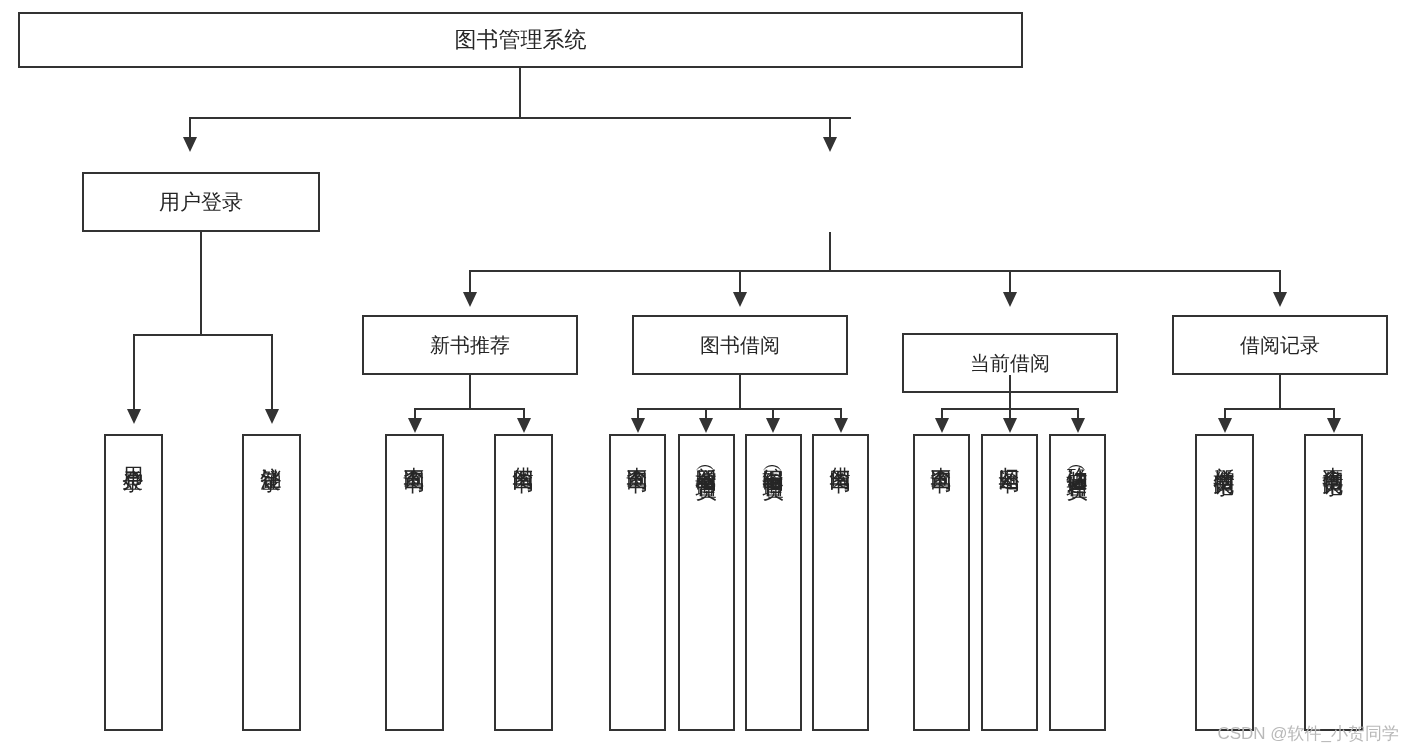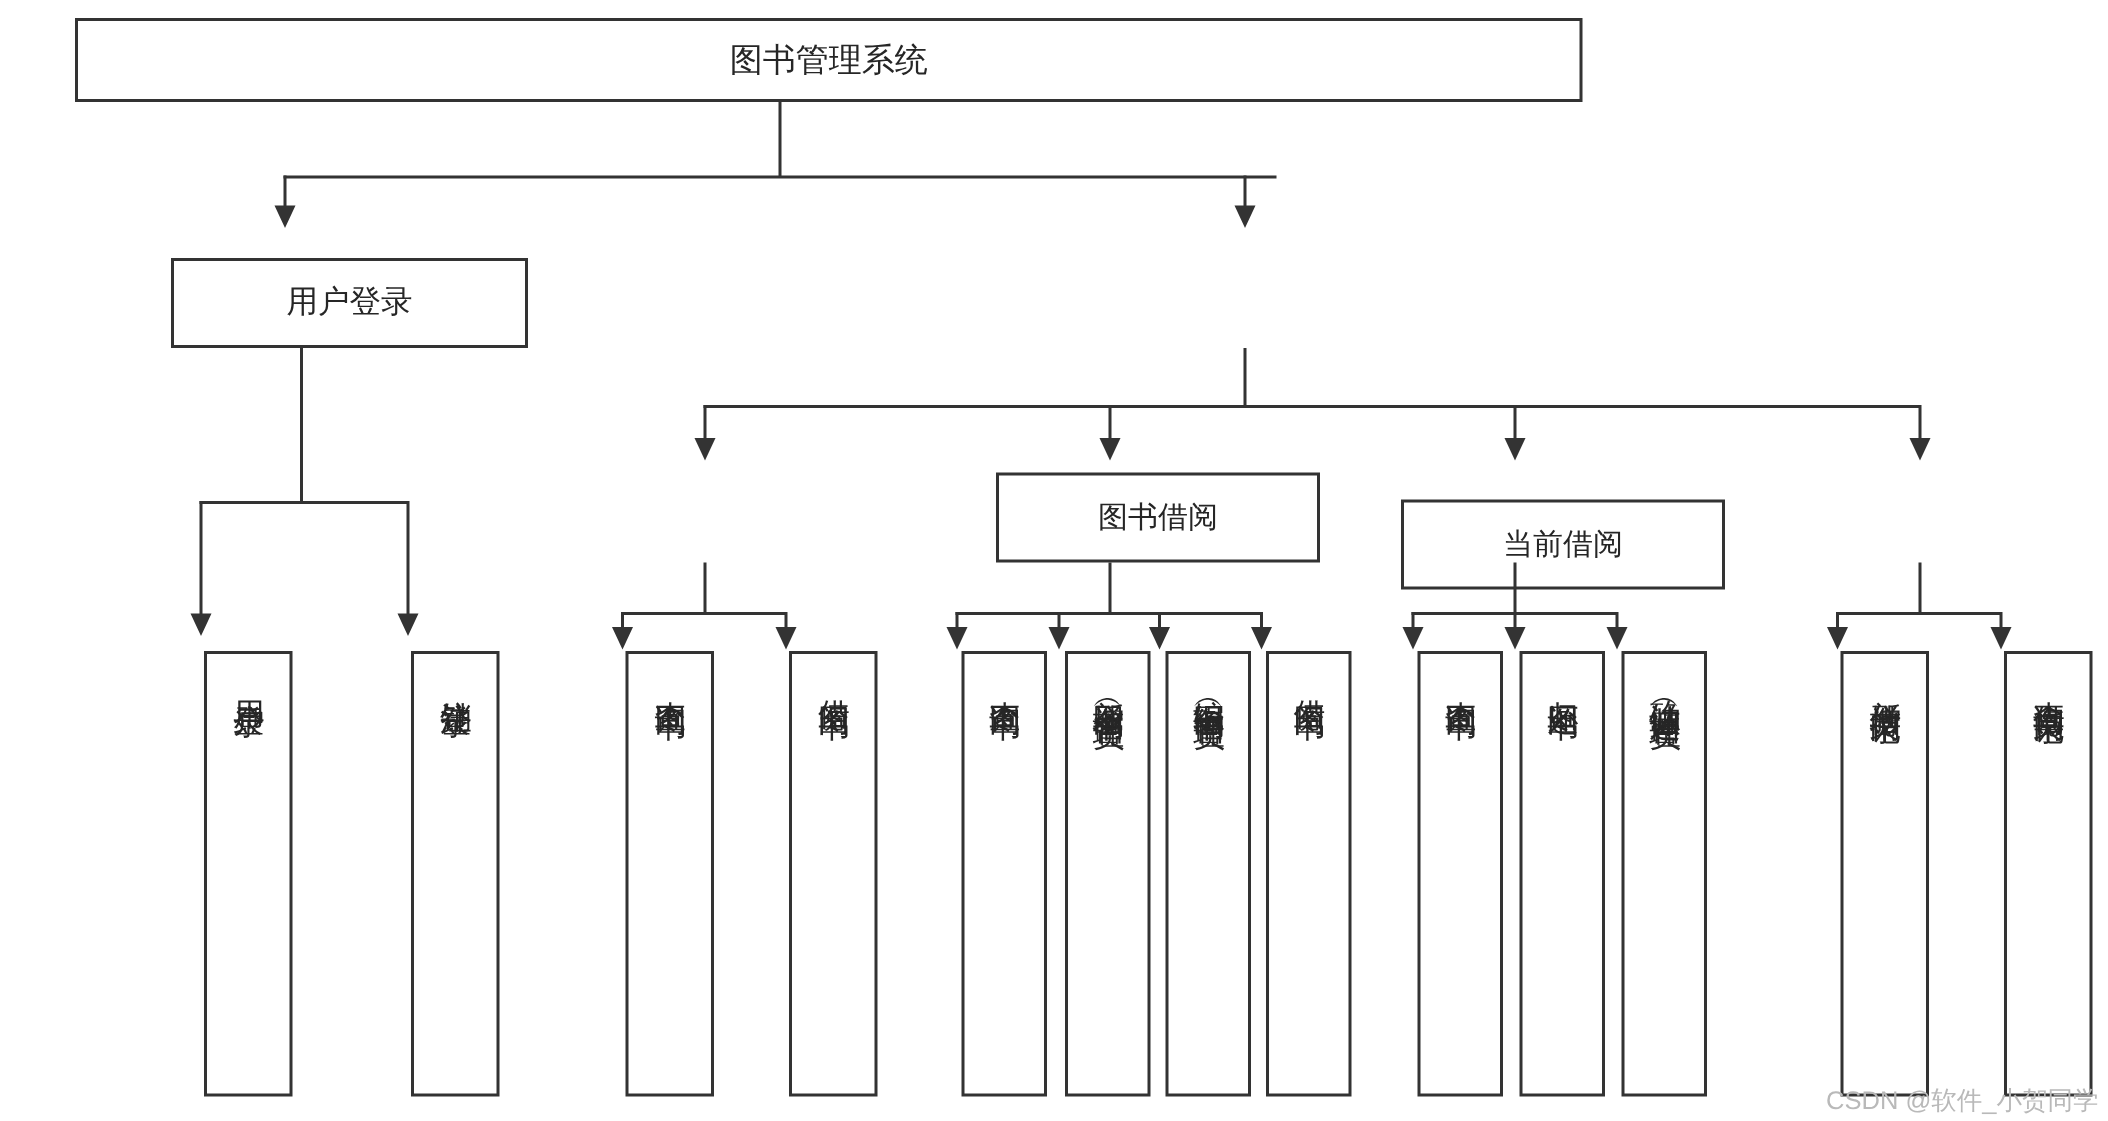--- a/index.html
+++ b/index.html
@@ -15,21 +15,20 @@
   .node{
     position:absolute;
     box-sizing:border-box;
     background:#ffffff;
     border:2px solid #333333;
     display:flex;
     align-items:center;
     justify-content:center;
     color:#262626;
     line-height:1.15;
-    margin-left:32px;
   }
   .node.root{font-size:22px;}
   .node.lvl2{font-size:21px;}
   .node.lvl3{font-size:20px;}
 
   
   .node.leaf{
     font-size:21px;
     align-items:flex-start;
     justify-content:center;
@@ -98,25 +97,31 @@
   <div class="ln h" style="left:469px;top:270px;width:811px;"></div>
   <div class="ln v" style="left:469px;top:270px;height:24px;"></div>
   <div class="ln v" style="left:739px;top:270px;height:24px;"></div>
   <div class="ln v" style="left:1009px;top:270px;height:24px;"></div>
   <div class="ln v" style="left:1279px;top:270px;height:24px;"></div>
   <div class="arrow" style="left:463px;top:292px;"></div>
   <div class="arrow" style="left:733px;top:292px;"></div>
   <div class="arrow" style="left:1003px;top:292px;"></div>
   <div class="arrow" style="left:1273px;top:292px;"></div>
 
+  <div class="node lvl3" style="left:362px;top:315px;width:216px;height:60px;">
+    <span>新书推荐</span>
+  </div>
   <div class="node lvl3" style="left:632px;top:315px;width:216px;height:60px;">
     <span>图书借阅</span>
   </div>
   <div class="node lvl3" style="left:902px;top:333px;width:216px;height:60px;">
     <span>当前借阅</span>
+  </div>
+  <div class="node lvl3" style="left:1172px;top:315px;width:216px;height:60px;">
+    <span>借阅记录</span>
   </div>
 
   <div class="ln v" style="left:469px;top:375px;height:34px;"></div>
   <div class="ln h" style="left:414px;top:408px;width:110px;"></div>
   <div class="ln v" style="left:414px;top:408px;height:12px;"></div>
   <div class="ln v" style="left:523px;top:408px;height:12px;"></div>
   <div class="arrow" style="left:408px;top:418px;"></div>
   <div class="arrow" style="left:517px;top:418px;"></div>
 
   <div class="ln v" style="left:739px;top:375px;height:34px;"></div>

